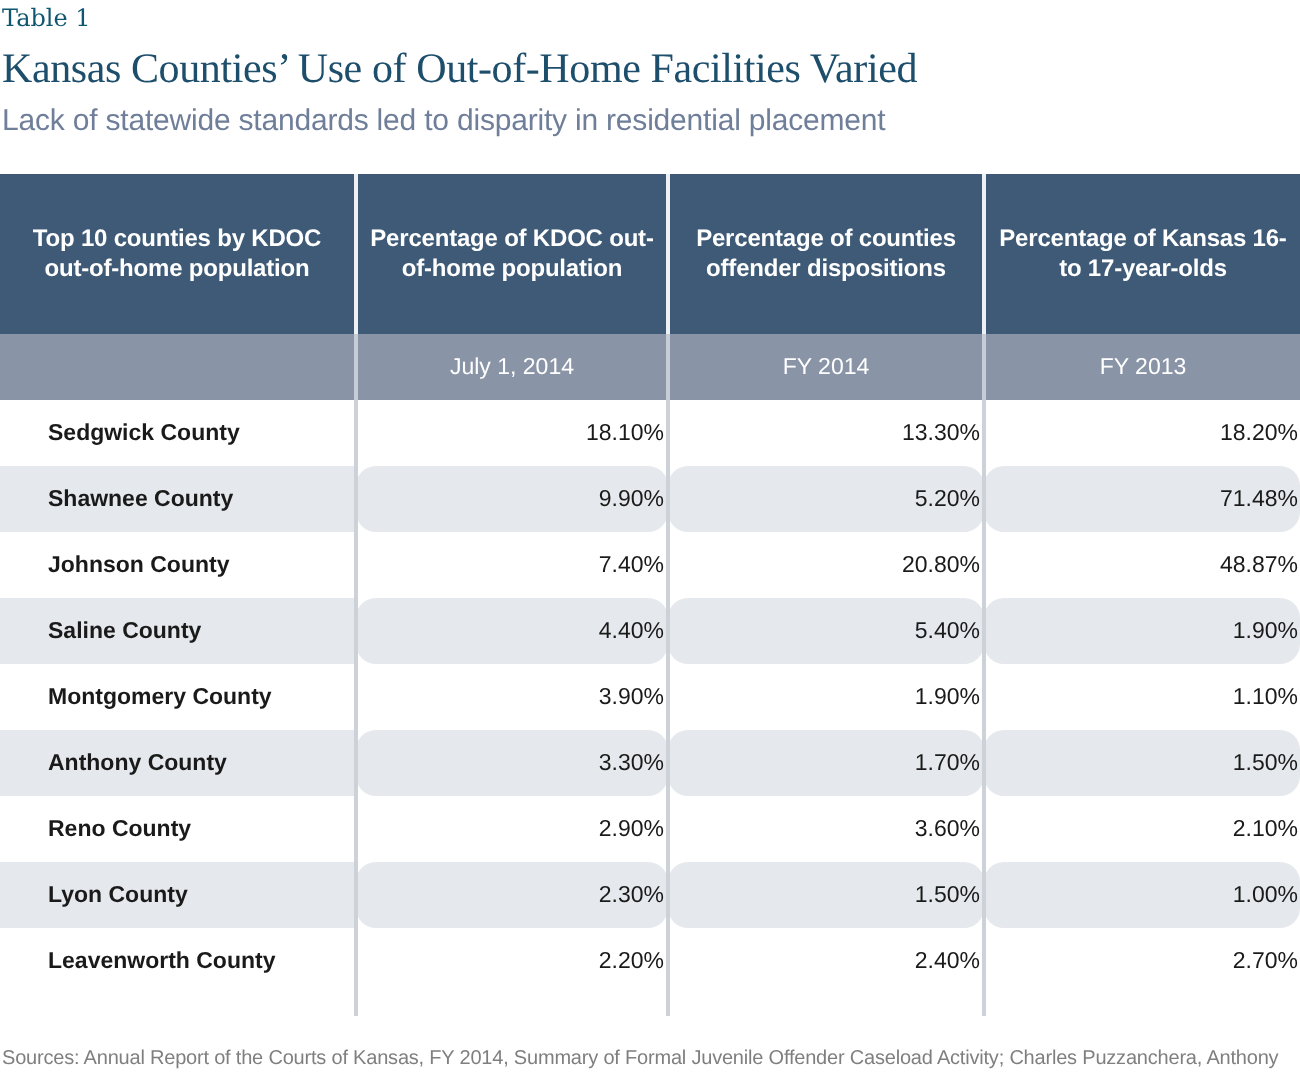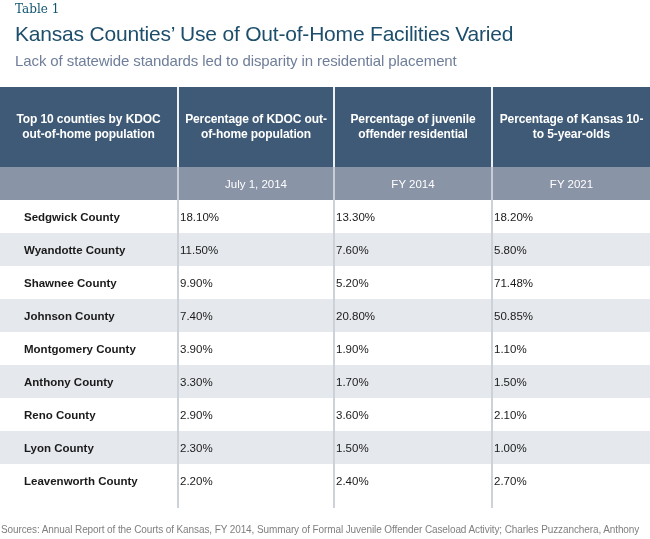--- a/index.html
+++ b/index.html
@@ -13,27 +13,27 @@
     --kicker:#11566f;
     --subtitle:#6f7e99;
     --text:#1a1a1a;
     --muted:#7f7f7f;
   }
   html,body{margin:0;padding:0;}
   body{
     width:650px;height:539px;overflow:hidden;background:#fff;
     font-family:"Liberation Sans",sans-serif;
   }
-  .header-block{padding:2px 0 0 15px;}
+  .header-block{padding:2px 0 0 1px;}
   .kicker{
     font-family:"DejaVu Serif",serif;
     font-size:12px;line-height:15px;color:var(--kicker);
   }
   .page-title{
-    font-family:Liberation Sans, sans-serif;
+    font-family:Liberation Serif, serif;
     font-size:21px;line-height:26px;color:var(--title);
     margin-top:4px;letter-spacing:-0.2px;
   }
   .page-subtitle{
     font-size:15px;line-height:19px;color:var(--subtitle);
     margin-top:4px;letter-spacing:-0.1px;
   }
   table.data{
     border-collapse:collapse;table-layout:fixed;width:650px;margin-top:17px;
   }
@@ -49,21 +49,21 @@
     font-size:11.5px;height:31px;text-align:center;vertical-align:middle;
   }
   tr.subheader td:not(:first-child){border-left:2px solid var(--subheader-separator);}
   tbody td{
     height:31px;font-size:11.5px;color:var(--text);
     vertical-align:middle;background:#fff;
   }
   tbody td:not(:first-child),tfoot td:not(:first-child){border-left:2px solid var(--body-separator);}
   tbody tr:nth-child(even) td{background:var(--row-alt-bg);}
   td.county{font-weight:bold;text-align:left;padding-left:24px;}
-  td.val{text-align:left;}
+  td.val{text-align:right;border-radius:10px;}
   tfoot td{height:9px;background:#fff;}
   .sources{
     margin:12px 0 0 1px;font-size:10px;line-height:19px;
     color:var(--muted);letter-spacing:-0.1px;width:650px;
   }
 </style>
 </head>
 <body>
 
 <div class="header-block">
@@ -76,54 +76,54 @@
   <colgroup>
     <col style="width:178px">
       <col style="width:156px">
       <col style="width:158px">
       <col style="width:158px">
   </colgroup>
   <thead>
     <tr class="main">
       <th>Top 10 counties by KDOC out-of-home population</th>
       <th>Percentage of KDOC out-of-home population</th>
-      <th>Percentage of juvenile offender residential</th>
-      <th>Percentage of Kansas 10- to 5-year-olds</th>
+      <th>Percentage of counties offender dispositions</th>
+      <th>Percentage of Kansas 16- to 17-year-olds</th>
     </tr>
     <tr class="subheader">
       <td></td>
       <td>July 1, 2014</td>
       <td>FY 2014</td>
-      <td>FY 2021</td>
+      <td>FY 2013</td>
     </tr>
   </thead>
   <tbody>
       <tr>
     <td class="county">Sedgwick County</td>
     <td class="val">18.10%</td>
     <td class="val">13.30%</td>
     <td class="val">18.20%</td>
-  </tr>
-      <tr>
-    <td class="county">Wyandotte County</td>
-    <td class="val">11.50%</td>
-    <td class="val">7.60%</td>
-    <td class="val">5.80%</td>
   </tr>
       <tr>
     <td class="county">Shawnee County</td>
     <td class="val">9.90%</td>
     <td class="val">5.20%</td>
     <td class="val">71.48%</td>
   </tr>
       <tr>
     <td class="county">Johnson County</td>
     <td class="val">7.40%</td>
     <td class="val">20.80%</td>
-    <td class="val">50.85%</td>
+    <td class="val">48.87%</td>
+  </tr>
+      <tr>
+    <td class="county">Saline County</td>
+    <td class="val">4.40%</td>
+    <td class="val">5.40%</td>
+    <td class="val">1.90%</td>
   </tr>
       <tr>
     <td class="county">Montgomery County</td>
     <td class="val">3.90%</td>
     <td class="val">1.90%</td>
     <td class="val">1.10%</td>
   </tr>
       <tr>
     <td class="county">Anthony County</td>
     <td class="val">3.30%</td>

